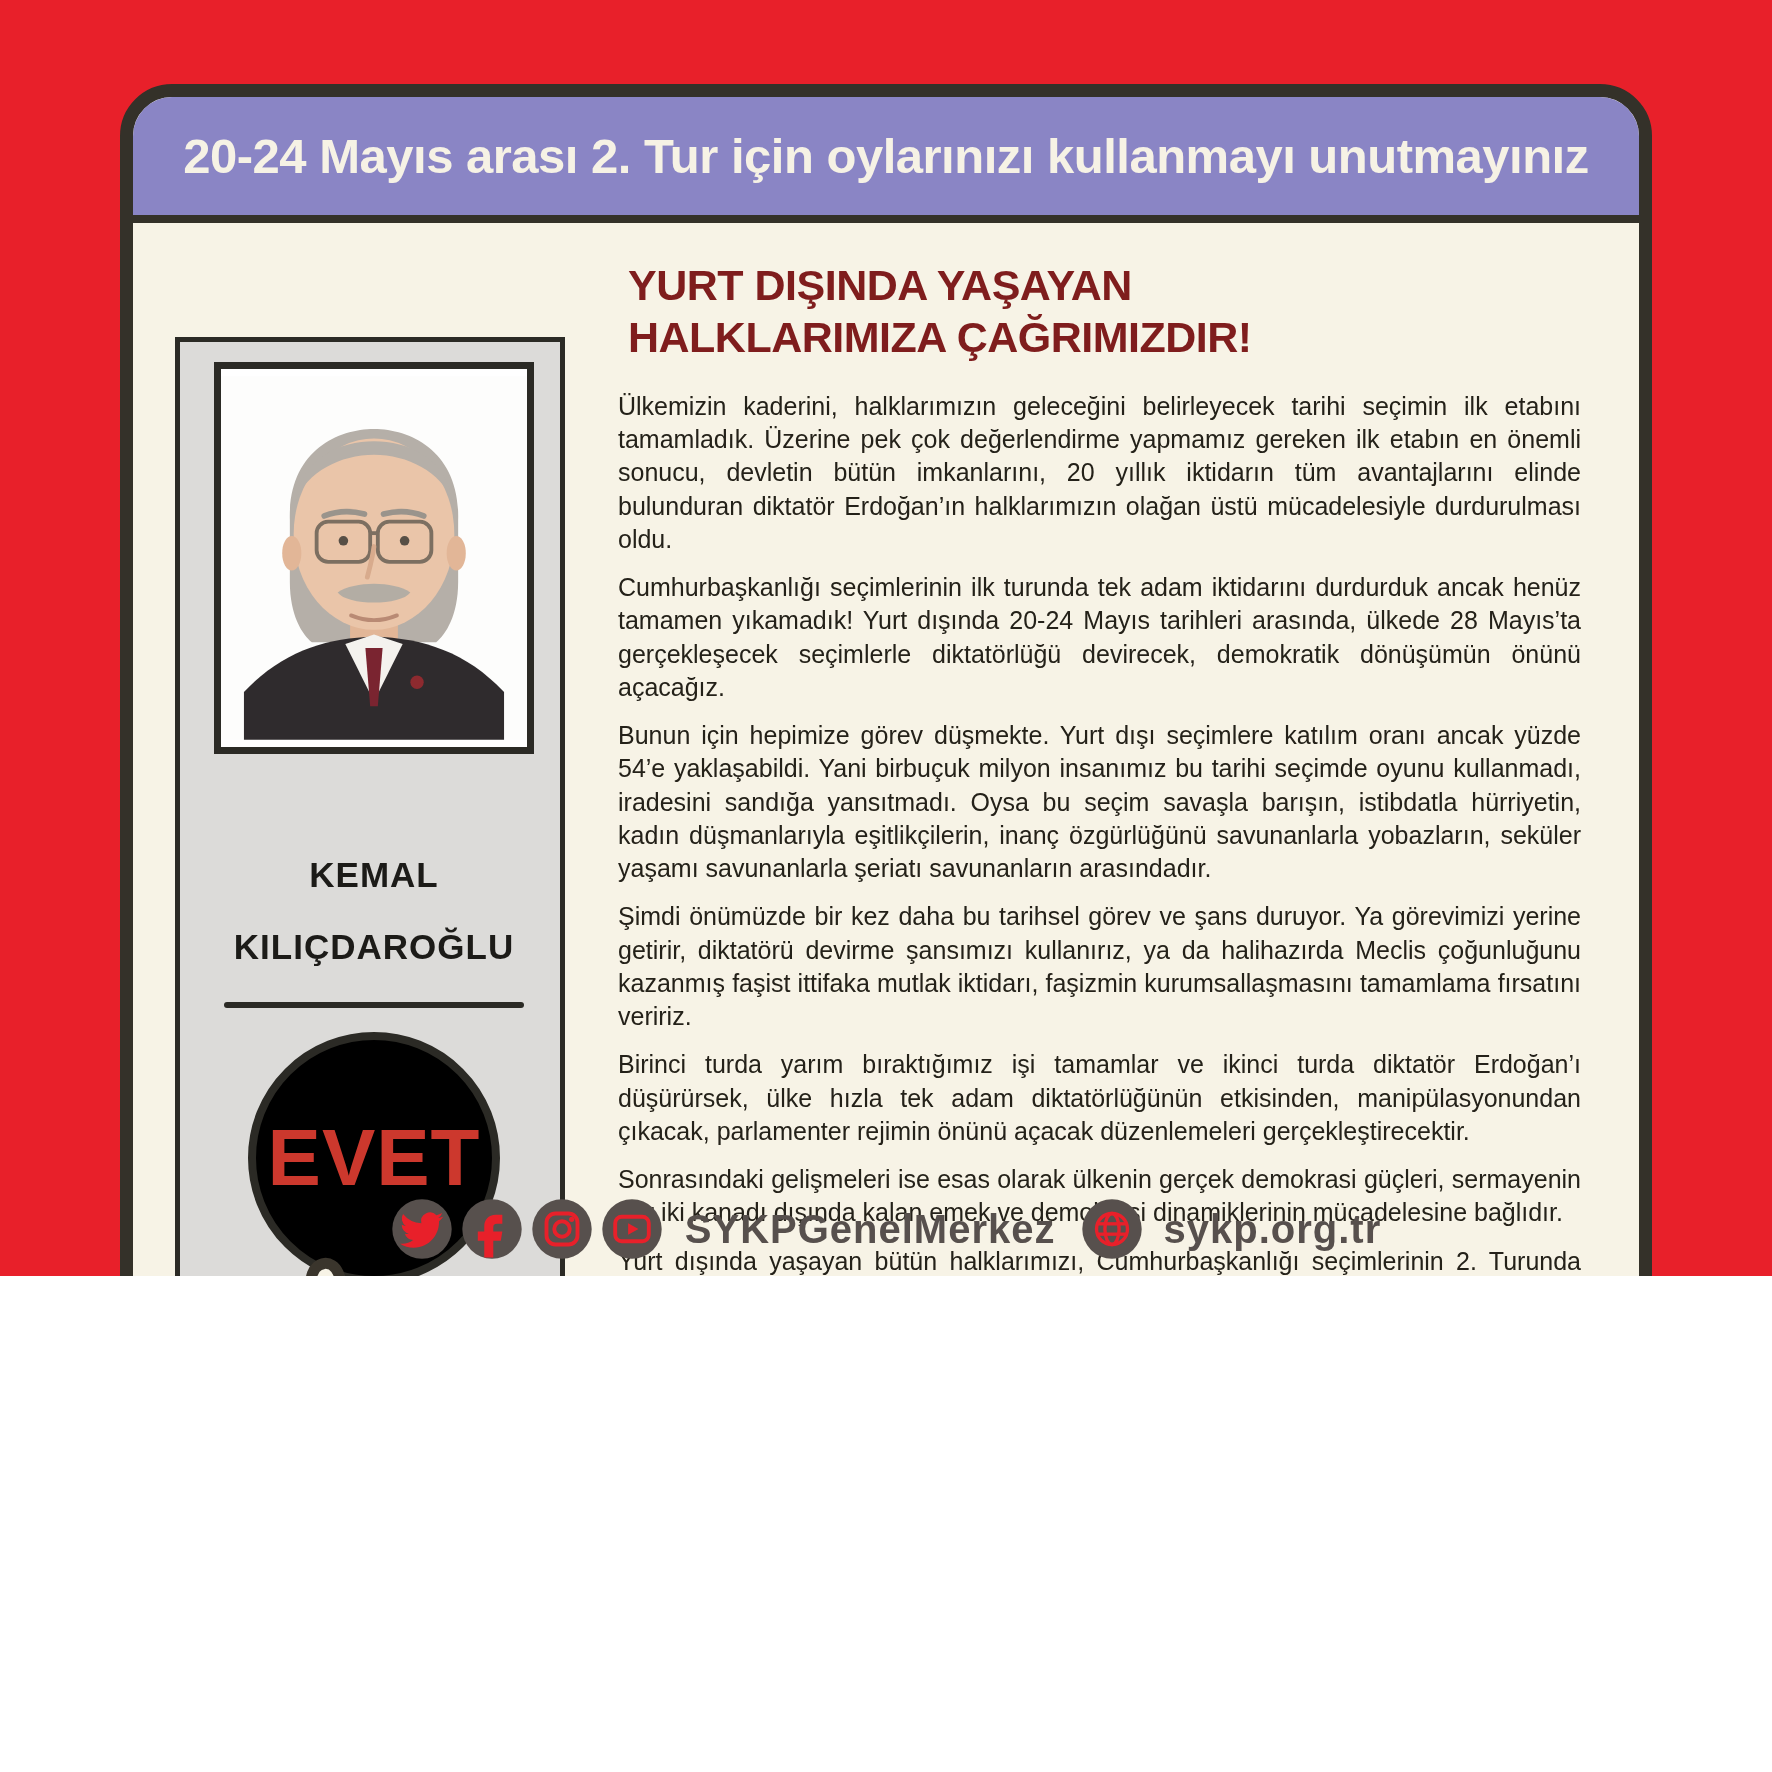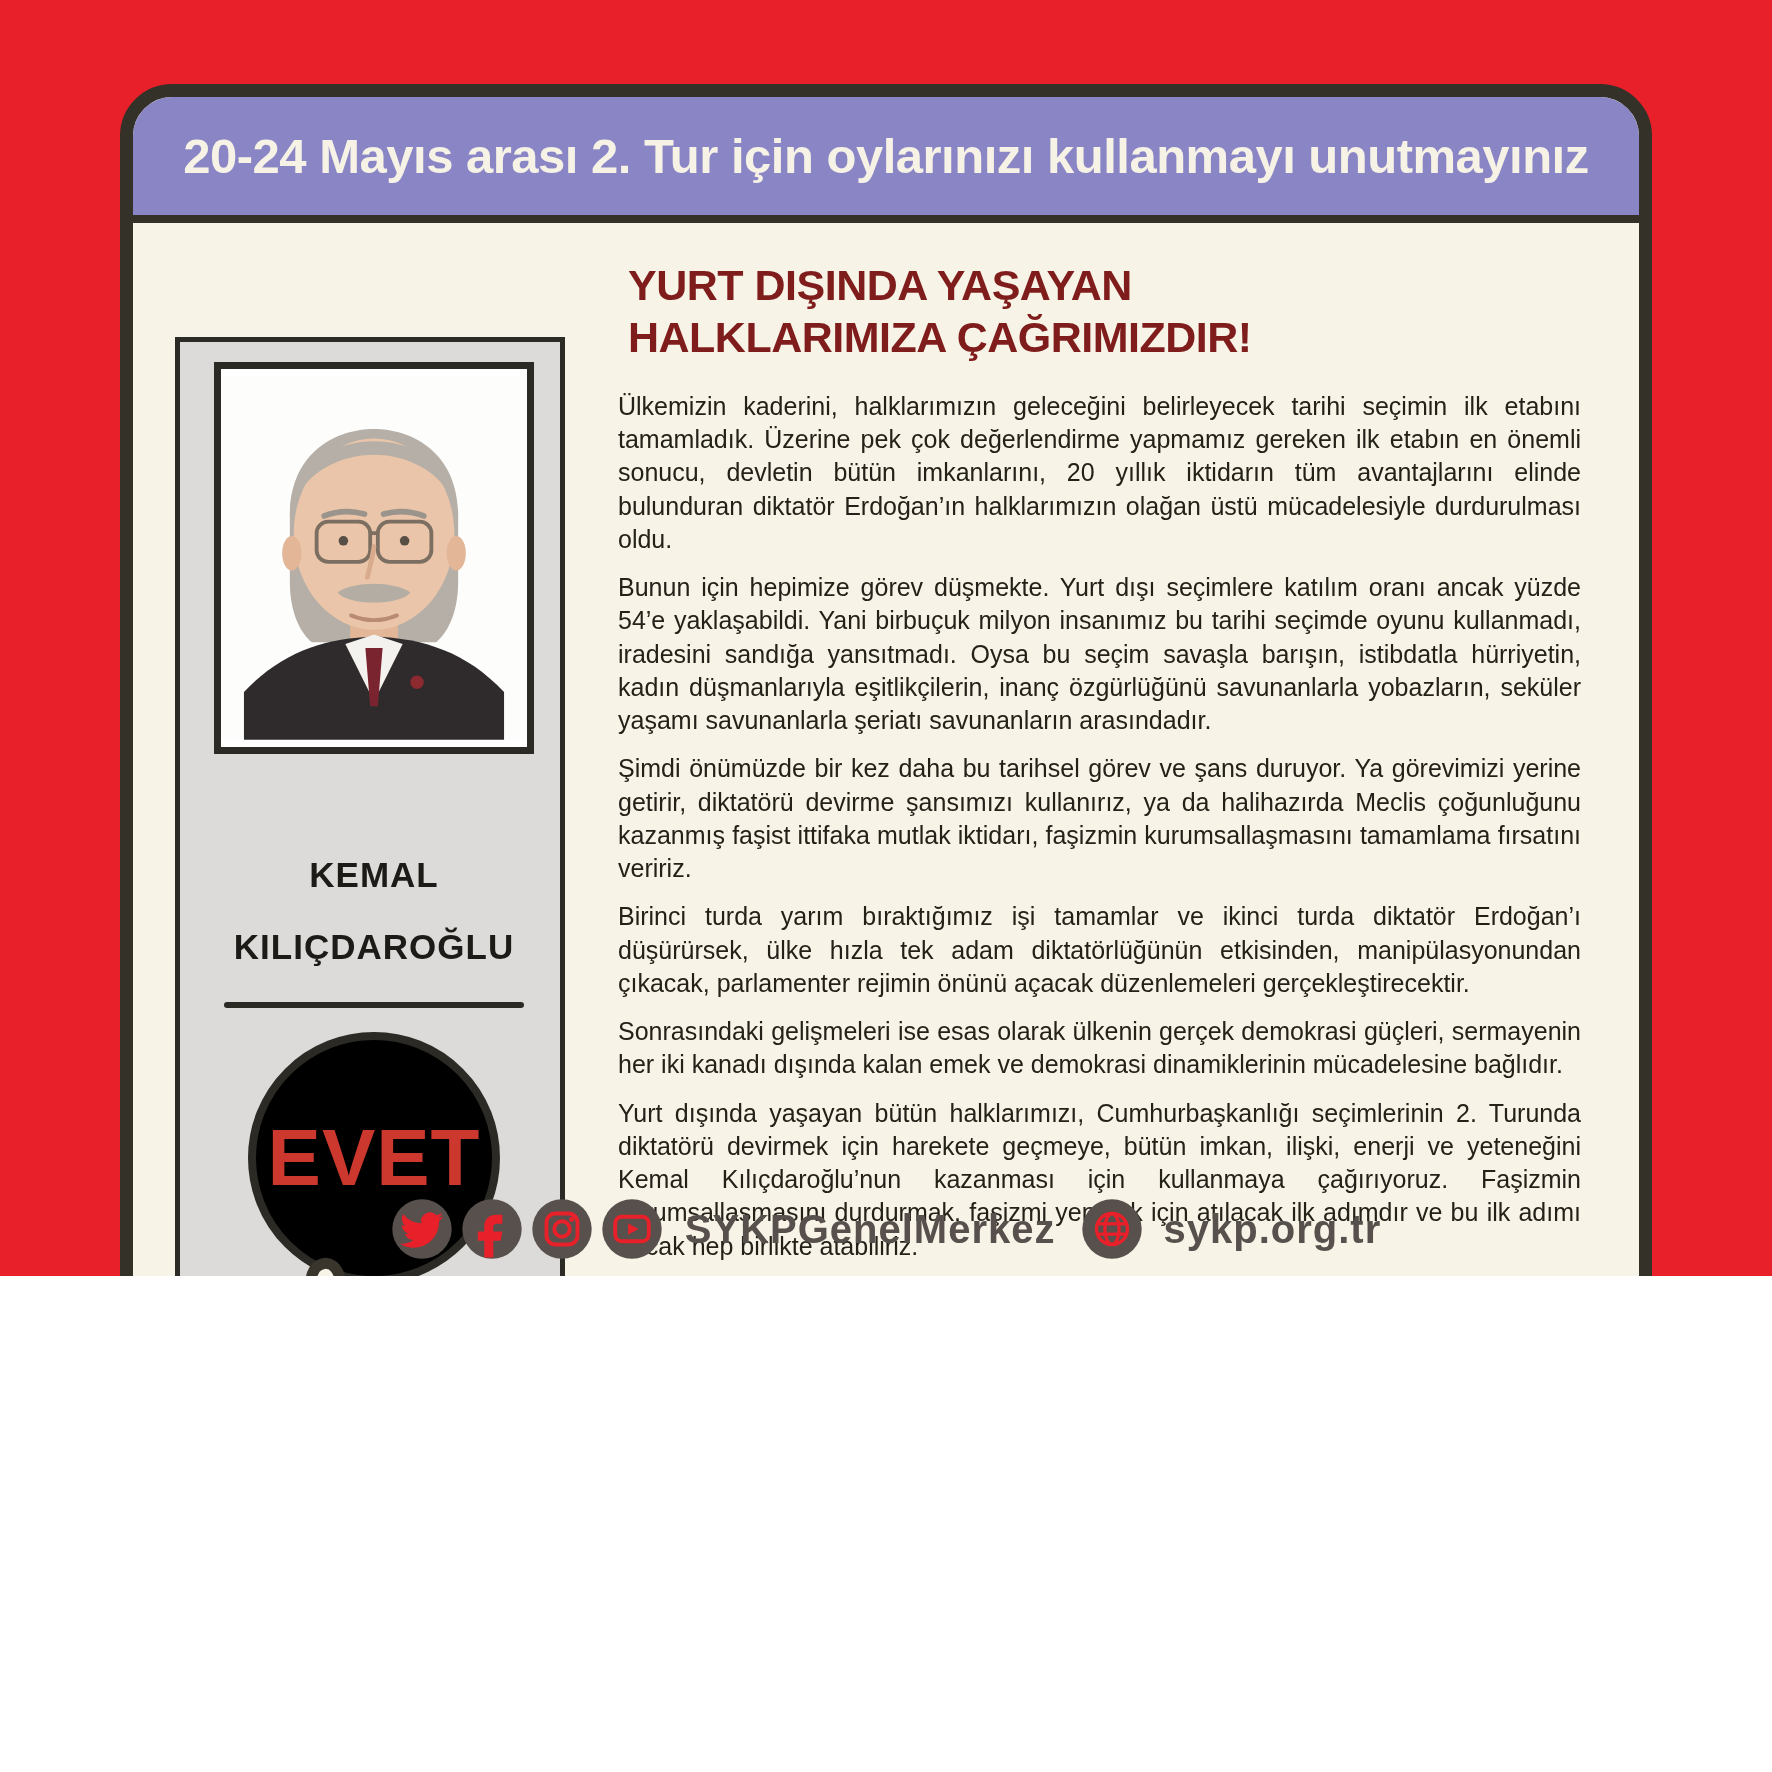--- a/index.html
+++ b/index.html
@@ -137,20 +137,21 @@
             <path d="M141,112 L141,128" stroke="#3a352c" stroke-width="9" stroke-linecap="round"></path>
           </svg>
         </div>
       </div>
 
       <div class="text-col">
         <div class="headline">YURT DIŞINDA YAŞAYAN HALKLARIMIZA ÇAĞRIMIZDIR!</div>
 
         <div class="body-text">
           <p>Ülkemizin kaderini, halklarımızın geleceğini belirleyecek tarihi seçimin ilk etabını tamamladık. Üzerine pek çok değerlendirme yapmamız gereken ilk etabın en önemli sonucu, devletin bütün imkanlarını, 20 yıllık iktidarın tüm avantajlarını elinde bulunduran diktatör Erdoğan’ın halklarımızın olağan üstü mücadelesiyle durdurulması oldu.</p>
+          <p>Cumhurbaşkanlığı seçimlerinin ilk turunda tek adam iktidarını durdurduk ancak henüz tamamen yıkamadık! Yurt dışında 20-24 Mayıs tarihleri arasında, ülkede 28 Mayıs’ta gerçekleşecek seçimlerle diktatörlüğü devirecek, demokratik dönüşümün önünü açacağız.</p>
           <p>Bunun için hepimize görev düşmekte. Yurt dışı seçimlere katılım oranı ancak yüzde 54’e yaklaşabildi. Yani birbuçuk milyon insanımız bu tarihi seçimde oyunu kullanmadı, iradesini sandığa yansıtmadı. Oysa bu seçim savaşla barışın, istibdatla hürriyetin, kadın düşmanlarıyla eşitlikçilerin, inanç özgürlüğünü savunanlarla yobazların, seküler yaşamı savunanlarla şeriatı savunanların arasındadır.</p>
           <p>Şimdi önümüzde bir kez daha bu tarihsel görev ve şans duruyor. Ya görevimizi yerine getirir, diktatörü devirme şansımızı kullanırız, ya da halihazırda Meclis çoğunluğunu kazanmış faşist ittifaka mutlak iktidarı, faşizmin kurumsallaşmasını tamamlama fırsatını veririz.</p>
           <p>Birinci turda yarım bıraktığımız işi tamamlar ve ikinci turda diktatör Erdoğan’ı düşürürsek, ülke hızla tek adam diktatörlüğünün etkisinden, manipülasyonundan çıkacak, parlamenter rejimin önünü açacak düzenlemeleri gerçekleştirecektir.</p>
           <p>Sonrasındaki gelişmeleri ise esas olarak ülkenin gerçek demokrasi güçleri, sermayenin her iki kanadı dışında kalan emek ve demokrasi dinamiklerinin mücadelesine bağlıdır.</p>
           <p>Yurt dışında yaşayan bütün halklarımızı, Cumhurbaşkanlığı seçimlerinin 2. Turunda diktatörü devirmek için harekete geçmeye, bütün imkan, ilişki, enerji ve yeteneğini Kemal Kılıçdaroğlu’nun kazanması için kullanmaya çağırıyoruz. Faşizmin kurumsallaşmasını durdurmak, faşizmi yenmek için atılacak ilk adımdır ve bu ilk adımı ancak hep birlikte atabiliriz.</p>
         </div>
 
         <div class="slogan">KURTULUŞ YOK TEK BAŞINA, YA HEP BERABER YA HİÇBİRİMİZ!</div>
       </div>
 

